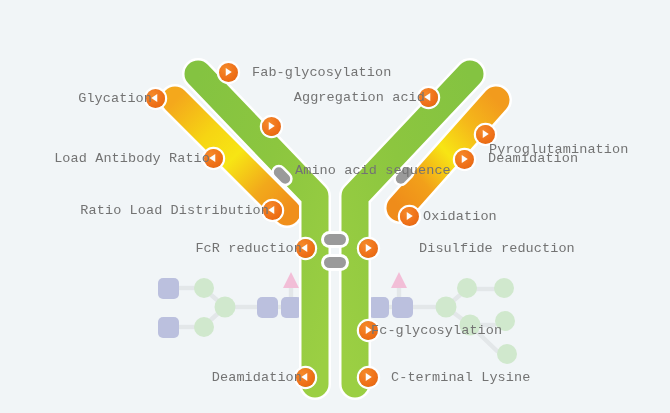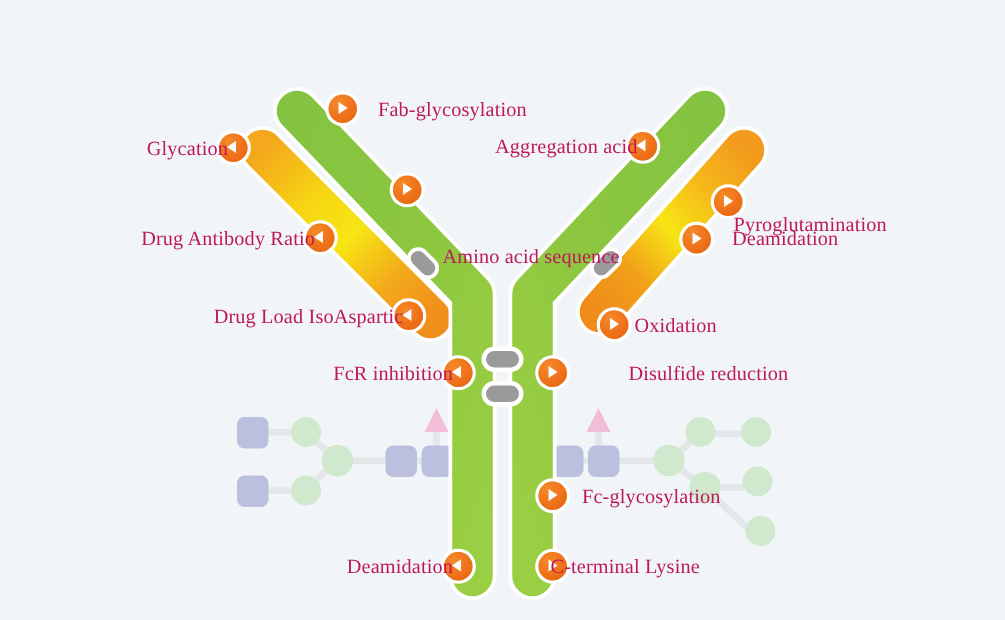--- a/index.html
+++ b/index.html
@@ -7,23 +7,23 @@
     width:670px;height:413px;
     background:#f1f5f7;
     font-family:"Liberation Sans", sans-serif;
     overflow:hidden;
   }
   #stage{position:relative;width:670px;height:413px;background:#f1f5f7;}
   #svgroot{position:absolute;left:0;top:0;width:670px;height:413px;}
 
   .lbl{
     position:absolute;
-    font-family:Liberation Serif, serif;
+    font-family:Liberation Mono, monospace;
     font-size:13.5px;
-    color:#be185d;
+    color:#737373;
     white-space:nowrap;
     line-height:16px;
     letter-spacing:0.1px;
   }
   .lbl.r{  }
   .lbl.l{ text-align:right; }
 
   .mk{
     position:absolute;
     width:19px;height:19px;
@@ -185,32 +185,32 @@
       <div class="lbl r" style="top: 65px; left: 252px;">Fab-glycosylation</div>
       <div class="mk pl" style="left: 145.5px; top: 88.5px;"></div>
       <div class="lbl l" style="top: 91px; right: 518px;">Glycation</div>
       <div class="mk pl" style="left: 418.5px; top: 87.5px;"></div>
       <div class="lbl l" style="top: 90px; right: 245px;">Aggregation acid</div>
       <div class="mk pr" style="left: 261.5px; top: 116.5px;"></div>
       <div class="lbl r" style="top: 119px; left: 295px; margin-top: 44px;">Amino acid sequence</div>
       <div class="mk pr" style="left: 475.5px; top: 124.5px;"></div>
       <div class="lbl r" style="top: 142px; left: 489px;">Pyroglutamination</div>
       <div class="mk pl" style="left: 203.5px; top: 148.5px;"></div>
-      <div class="lbl l" style="top: 151px; right: 460px;">Drug Antibody Ratio</div>
+      <div class="lbl l" style="top: 151px; right: 460px;">Load Antibody Ratio</div>
       <div class="mk pr" style="left: 454.5px; top: 149.5px;"></div>
       <div class="lbl r" style="top: 151px; left: 488px;">Deamidation</div>
       <div class="mk pl" style="left: 262.5px; top: 200.5px;"></div>
-      <div class="lbl l" style="top: 203px; right: 401px;">Drug Load IsoAspartic</div>
+      <div class="lbl l" style="top: 203px; right: 401px;">Ratio Load Distribution</div>
       <div class="mk pr" style="left: 399.5px; top: 206.5px;"></div>
       <div class="lbl r" style="top: 209px; left: 423px;">Oxidation</div>
       <div class="mk pl" style="left: 295.5px; top: 238.5px;"></div>
-      <div class="lbl l" style="top: 241px; right: 368px;">FcR inhibition</div>
+      <div class="lbl l" style="top: 241px; right: 368px;">FcR reduction</div>
       <div class="mk pr" style="left: 358.5px; top: 238.5px;"></div>
       <div class="lbl r" style="top: 241px; left: 383px; margin-left: 36px;">Disulfide reduction</div>
       <div class="mk pr" style="left: 358.5px; top: 320.5px;"></div>
-      <div class="lbl r" style="top: 323px; left: 388px;">Fc-glycosylation</div>
+      <div class="lbl r" style="top: 323px; left: 371px;">Fc-glycosylation</div>
       <div class="mk pl" style="left: 295.5px; top: 367.5px;"></div>
       <div class="lbl l" style="top: 370px; right: 368px;">Deamidation</div>
       <div class="mk pr" style="left: 358.5px; top: 367.5px;"></div>
-      <div class="lbl r" style="top: 370px; left: 367px;">C-terminal Lysine</div>
+      <div class="lbl r" style="top: 370px; left: 391px;">C-terminal Lysine</div>
     </div>
 
 </div>
 
 </body></html>

